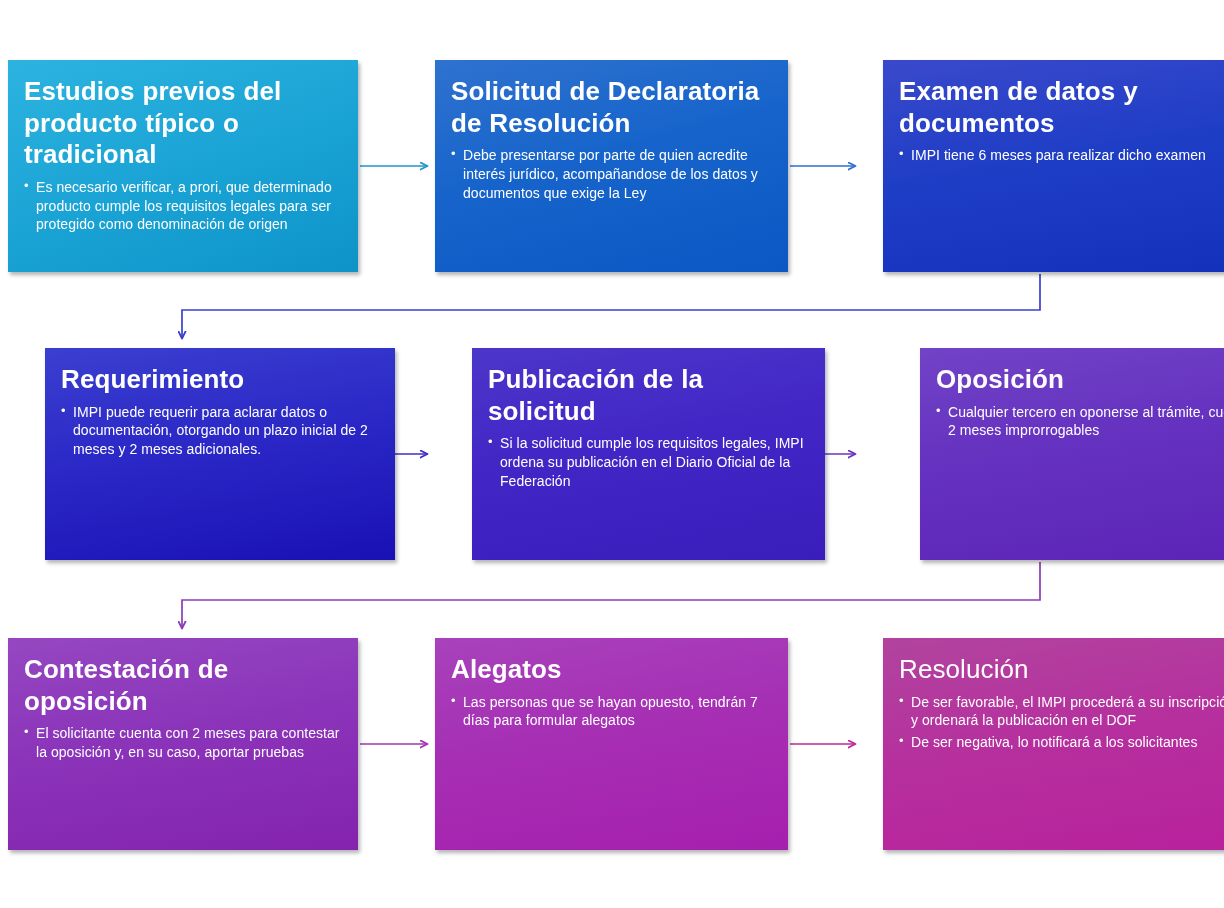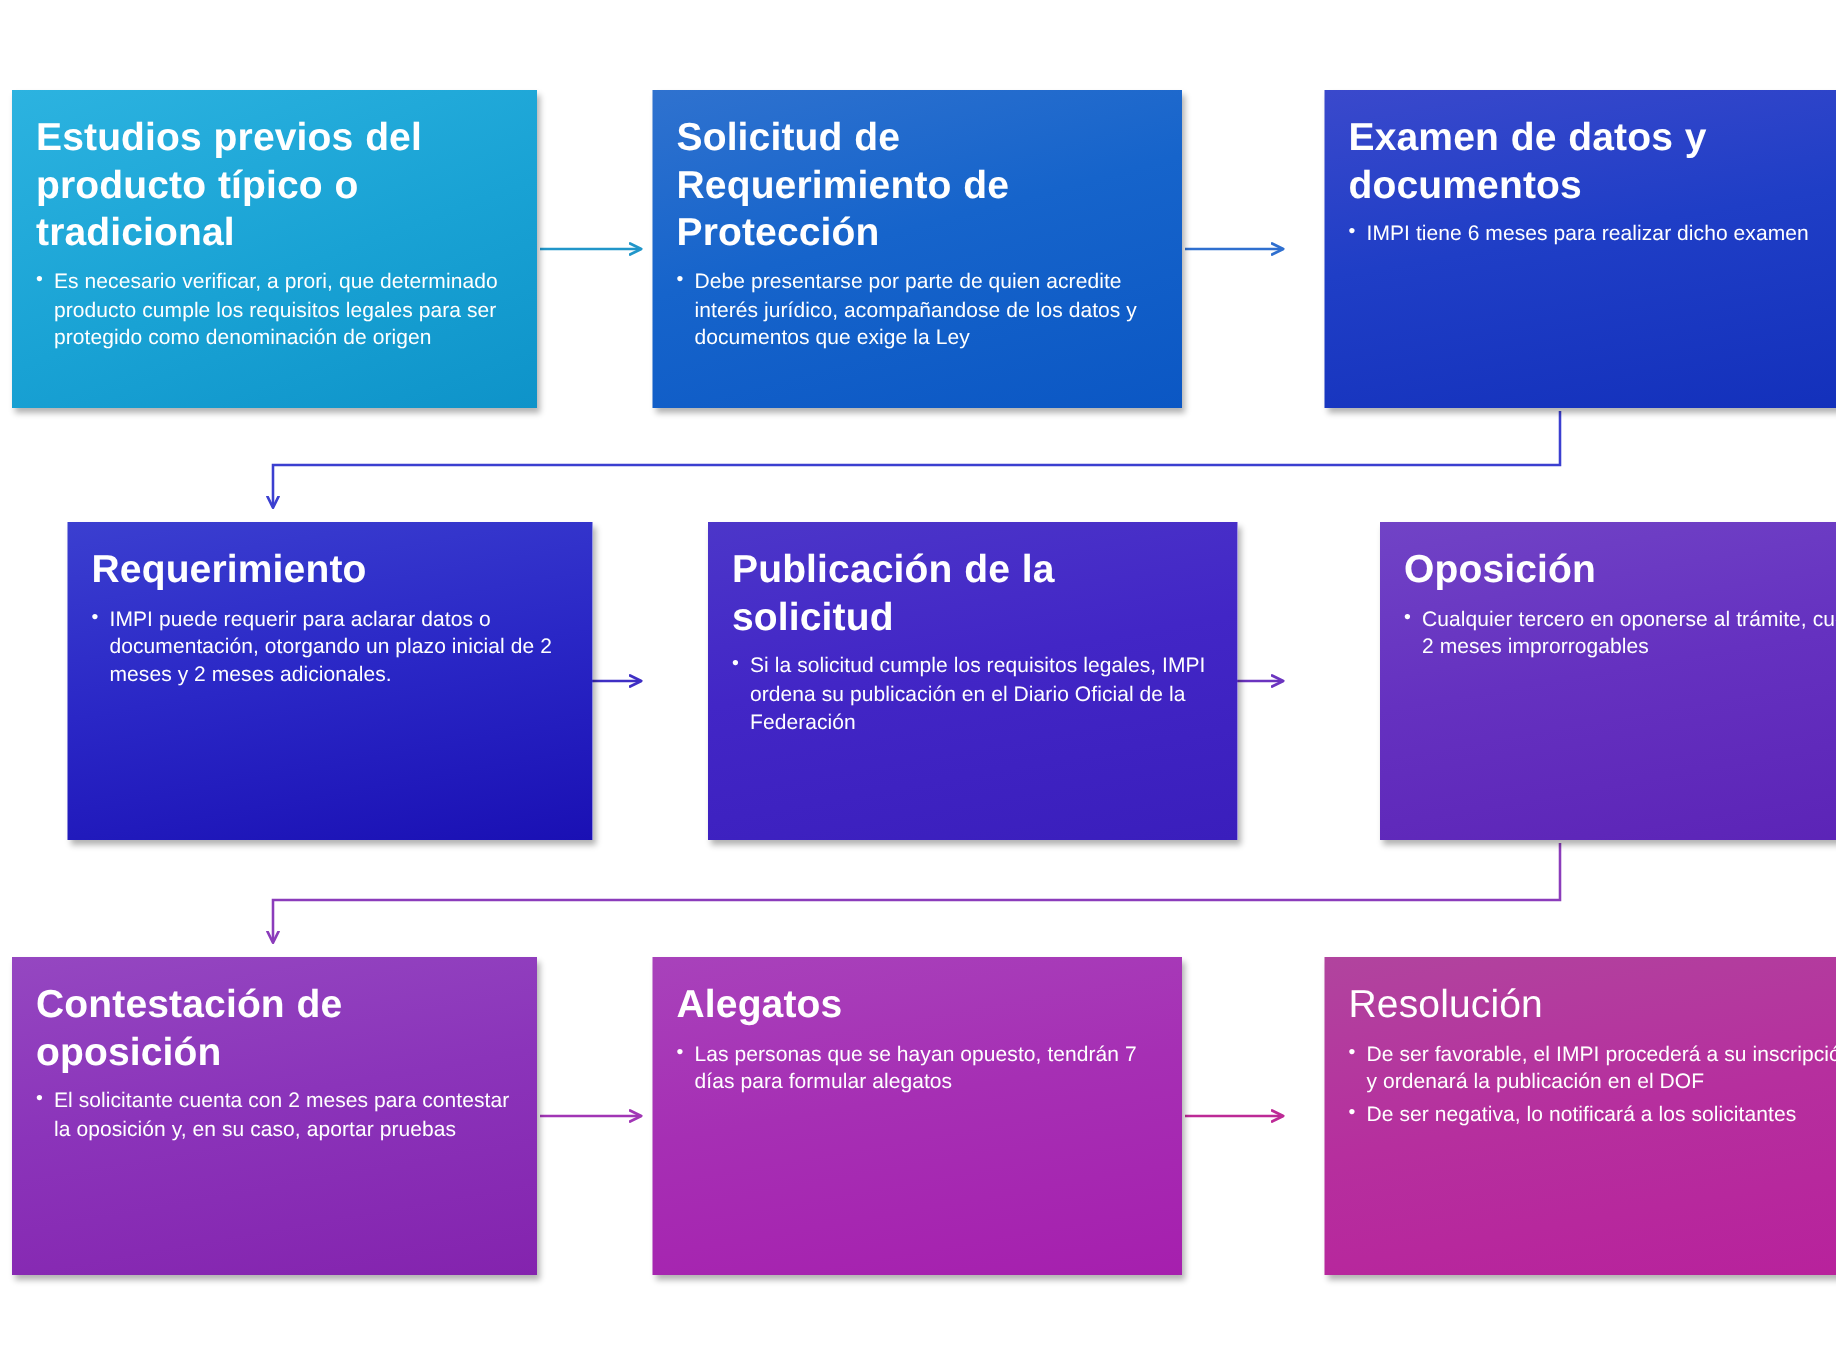--- a/index.html
+++ b/index.html
@@ -126,21 +126,21 @@
   </svg>
 
   <div class="box r1 c1 g1">
     <div class="title">Estudios previos del producto típico o tradicional</div>
     <ul>
       <li>Es necesario verificar, a prori, que determinado producto cumple los requisitos legales para ser protegido como denominación de origen</li>
     </ul>
   </div>
 
   <div class="box r1 c2 g2">
-    <div class="title">Solicitud de Requerimiento de Protección</div>
+    <div class="title">Solicitud de Declaratoria de Resolución</div>
     <ul>
       <li>Debe presentarse por parte de quien acredite interés jurídico, acompañandose de los datos y documentos que exige la Ley</li>
     </ul>
   </div>
 
   <div class="box r1 c3 g3">
     <div class="title">Examen de datos y documentos</div>
     <ul>
       <li>IMPI tiene 6 meses para realizar dicho examen</li>
     </ul>

